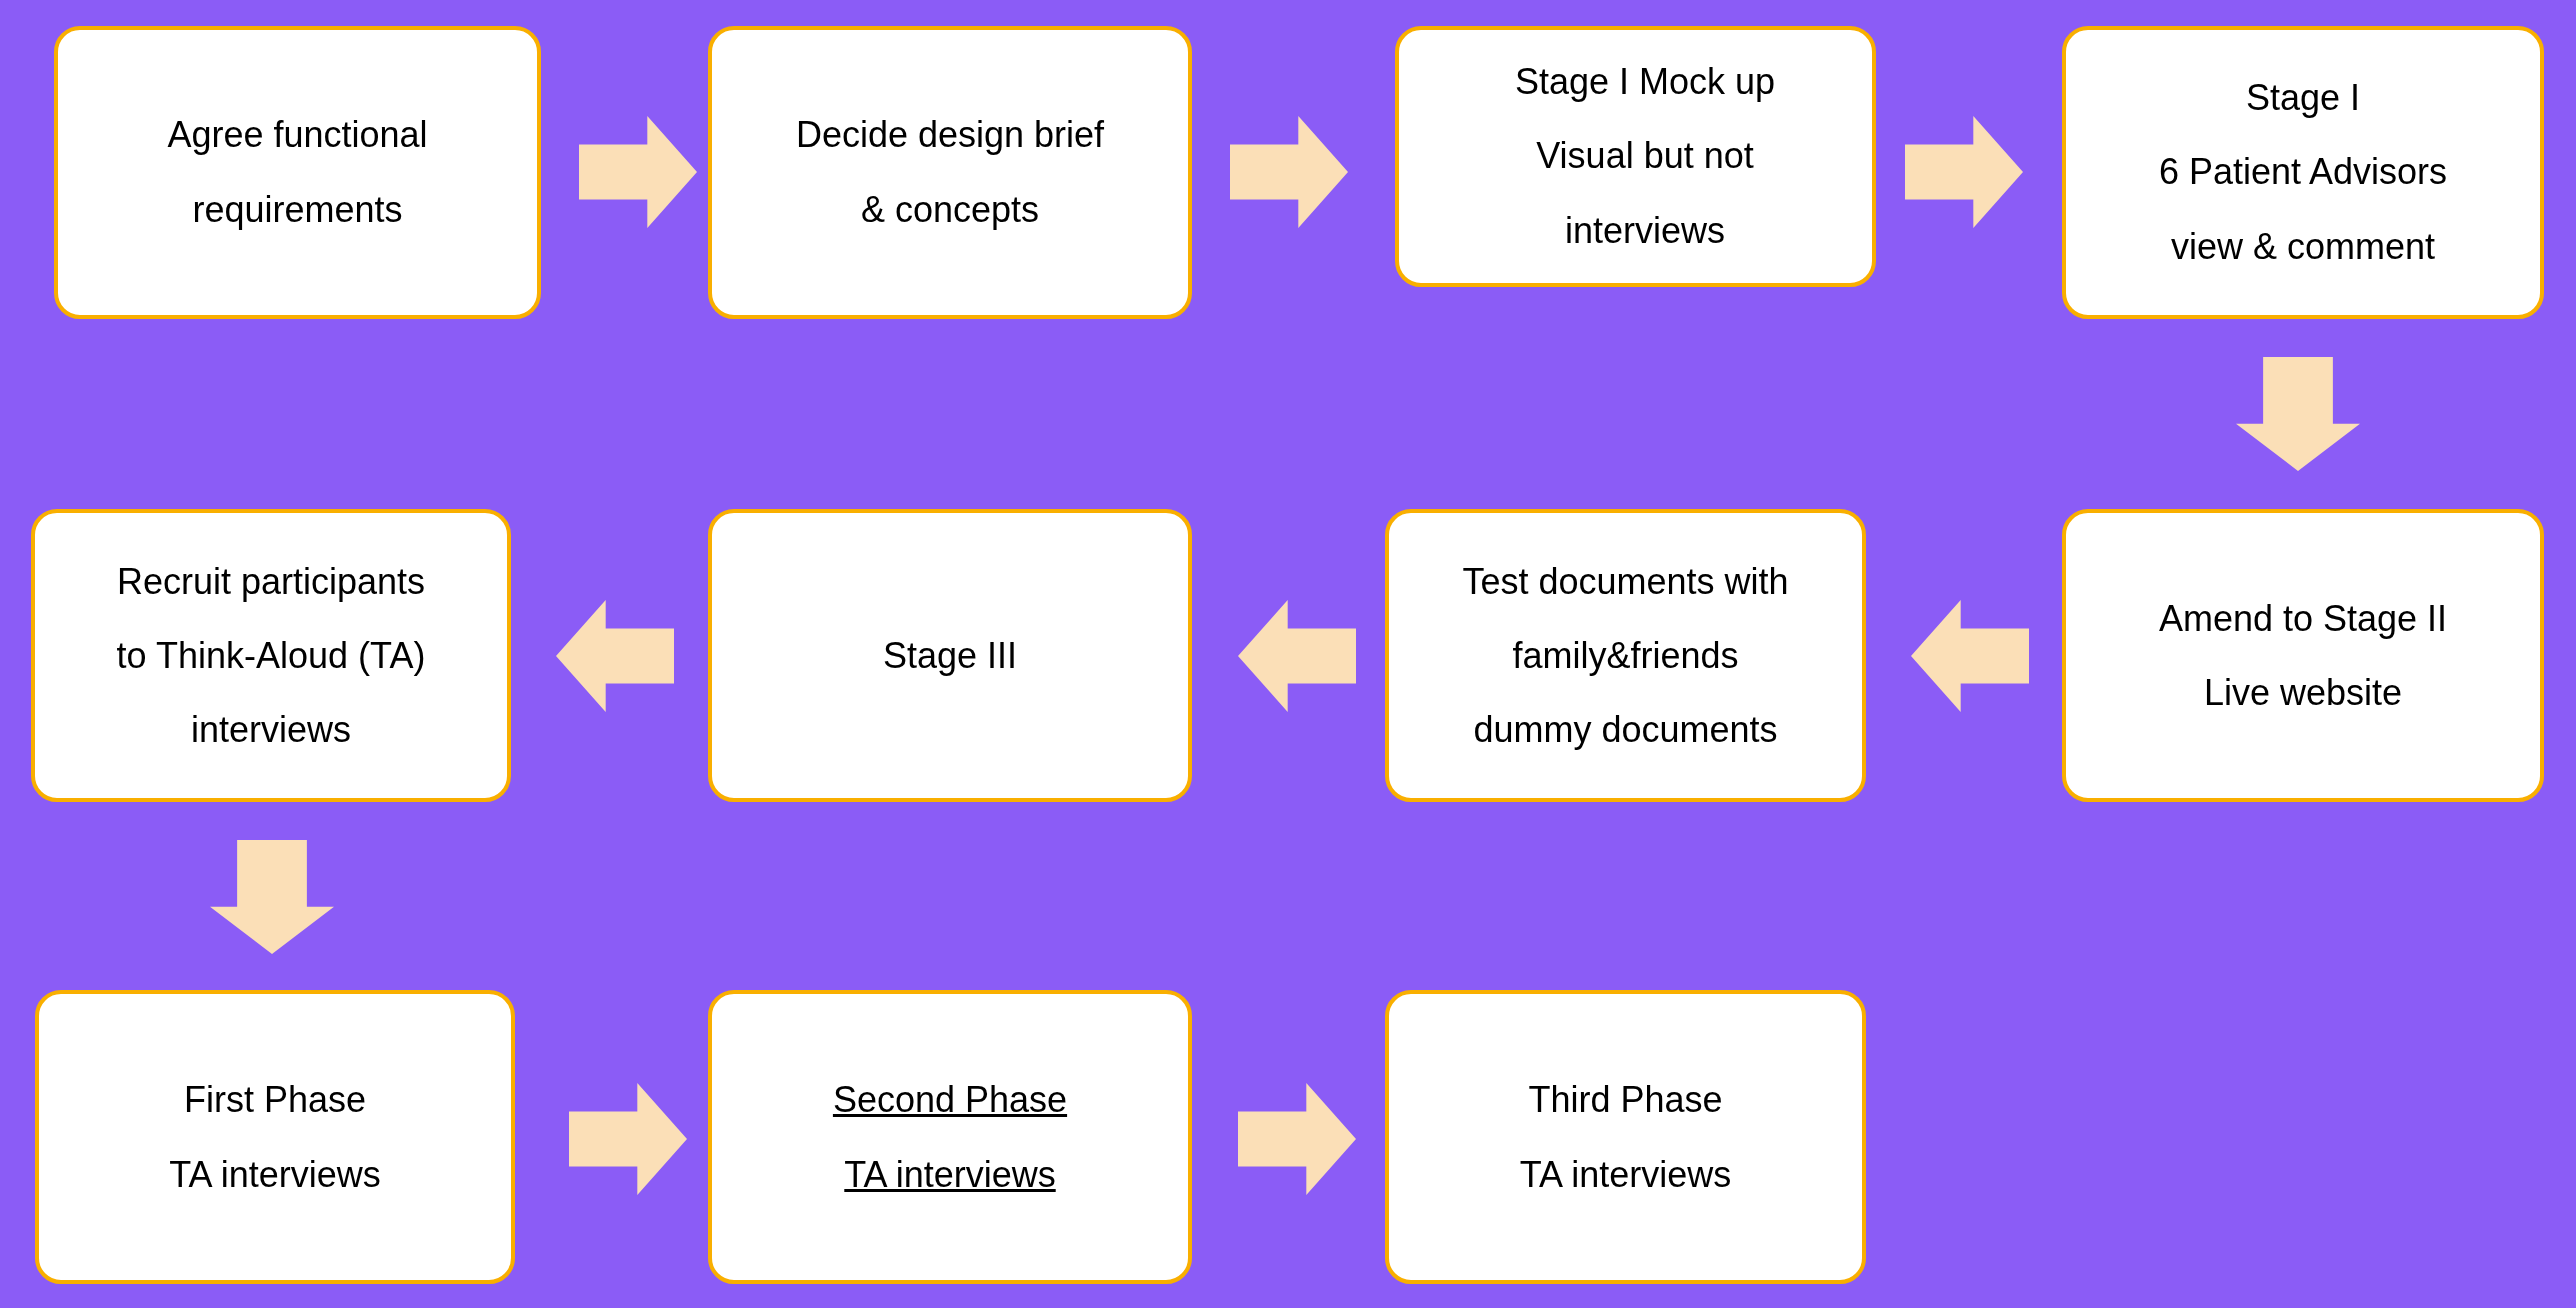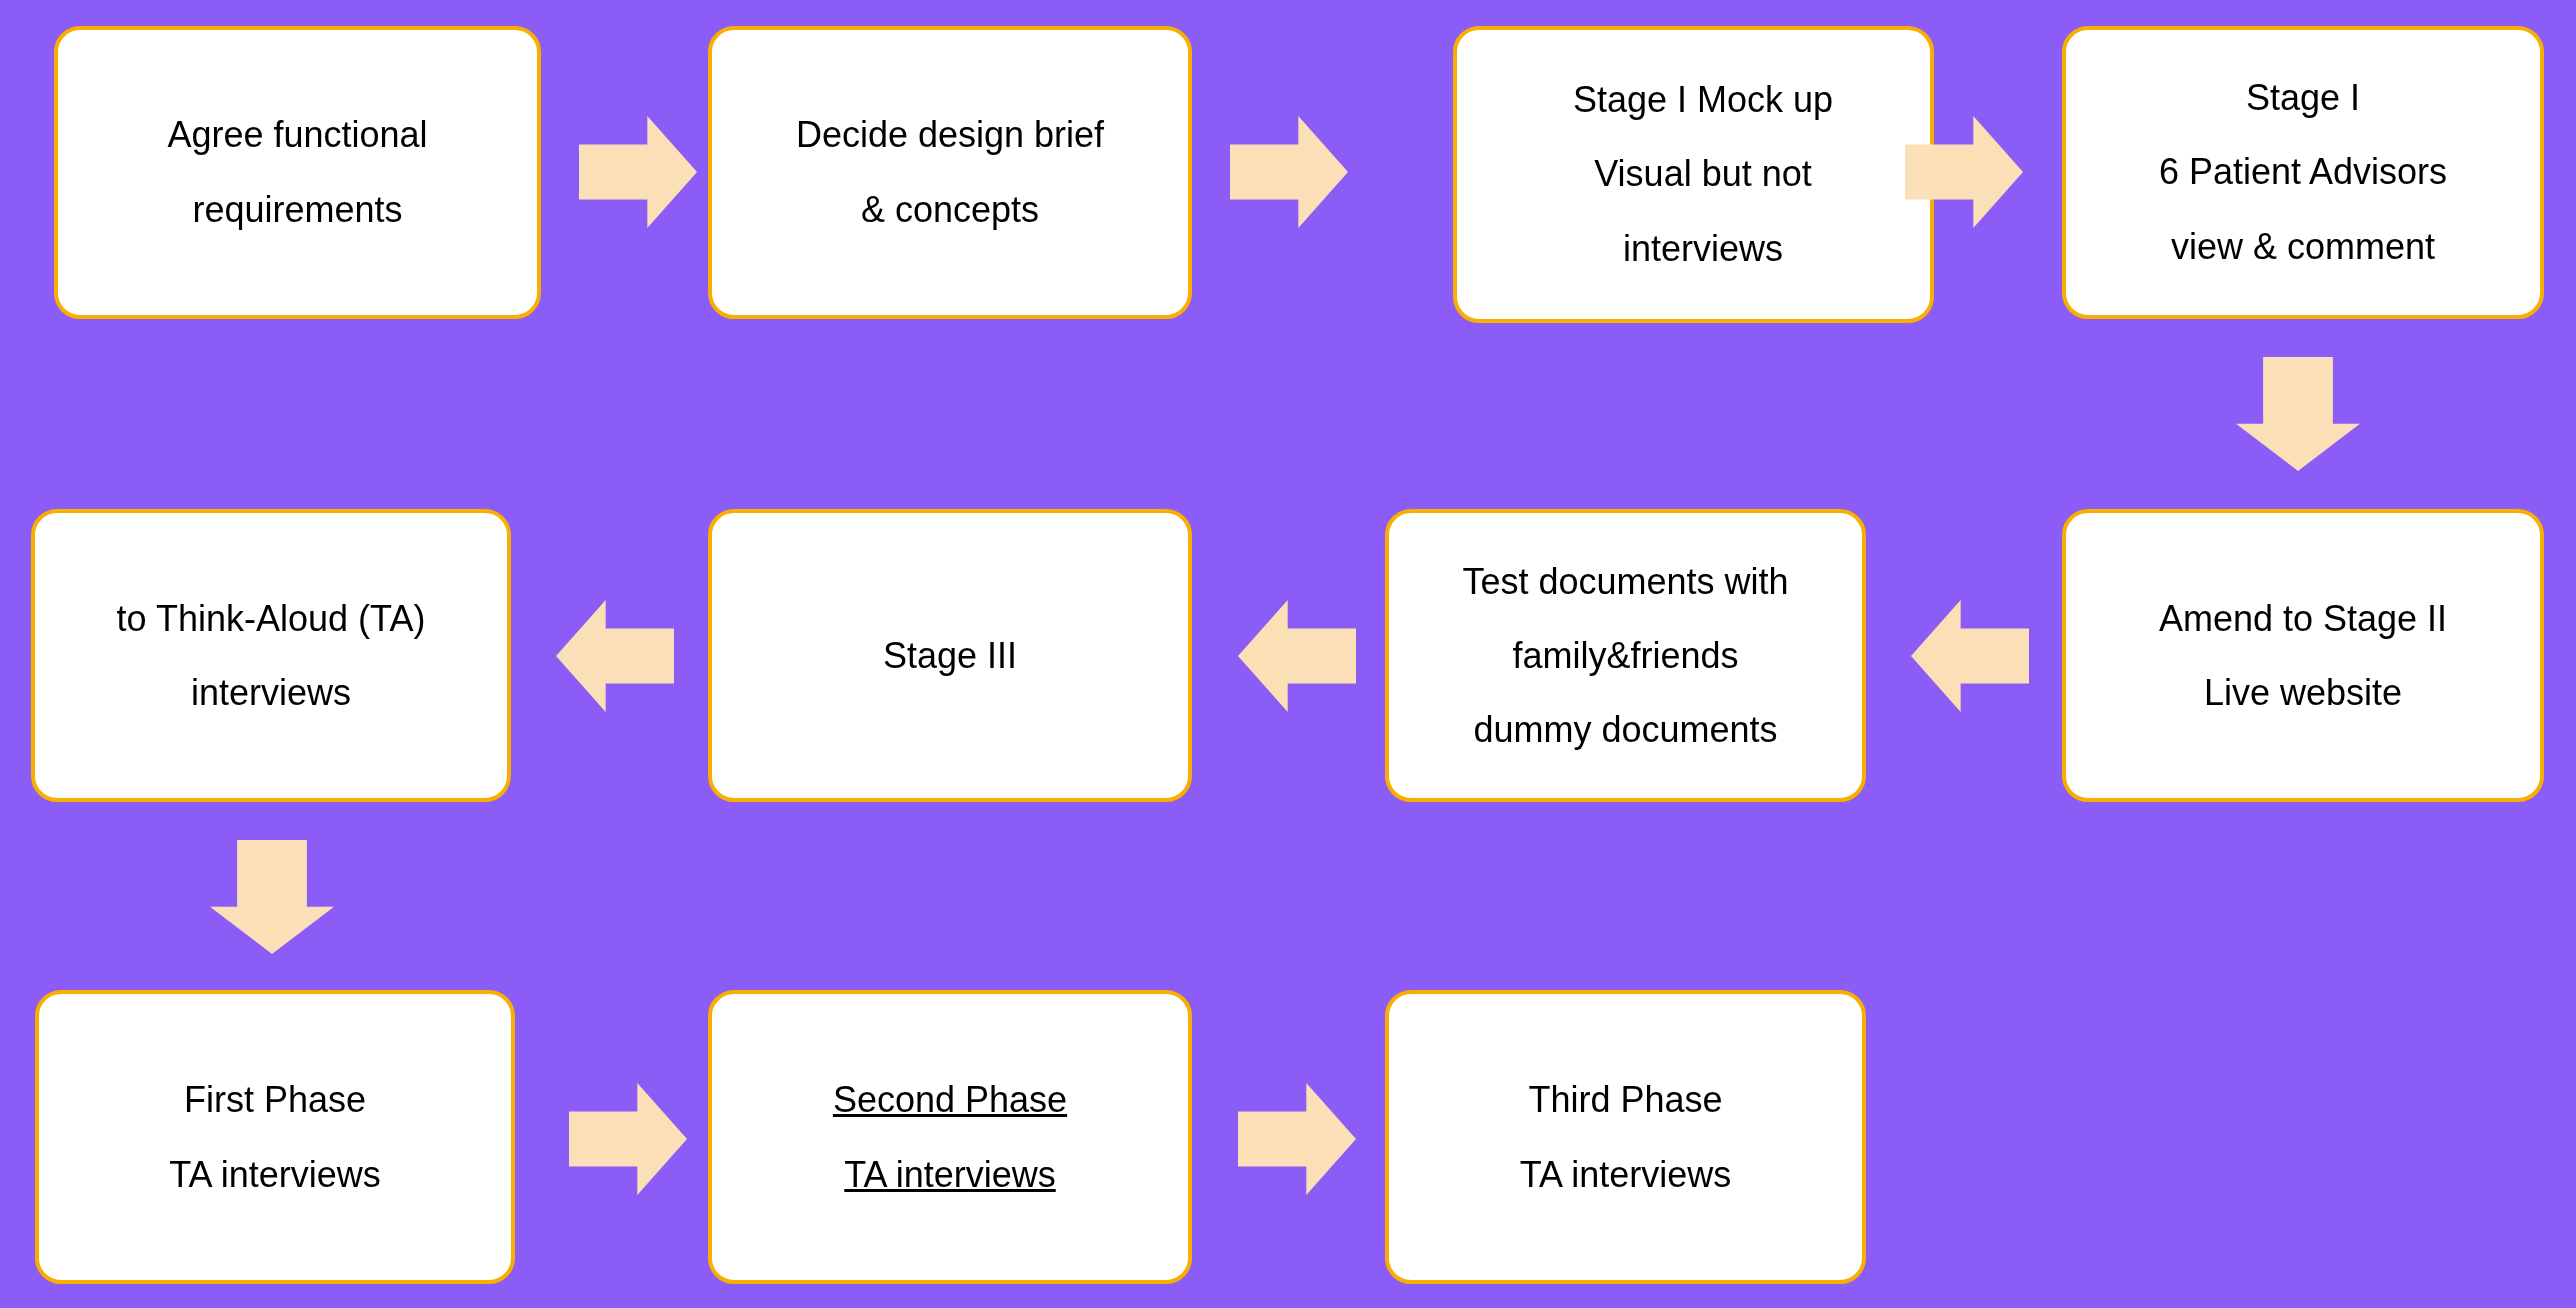--- a/index.html
+++ b/index.html
@@ -74,21 +74,21 @@
     <span class="line">Decide design brief</span>
     <span class="line">&amp; concepts</span>
   </div>
 
   <div class="arrow" style="left:1230px; top:116px; width:118px; height:112px;">
     <svg viewBox="0 0 152 145" preserveAspectRatio="none">
       <polygon points="0,37 88,37 88,0 152,72.5 88,145 88,108 0,108"></polygon>
     </svg>
   </div>
 
-  <div class="node spaced" style="left:1453px; top:25.5px; width:481px; height:297px;padding-left:33px;">
+  <div class="node spaced" style="left:1395px; top:25.5px; width:481px; height:261px;padding-left:33px;">
     <span class="line">Stage I Mock up</span>
     <span class="line">Visual but not</span>
     <span class="line">interviews</span>
   </div>
 
   <div class="arrow" style="left:1905px; top:116px; width:118px; height:112px;">
     <svg viewBox="0 0 152 145" preserveAspectRatio="none">
       <polygon points="0,37 88,37 88,0 152,72.5 88,145 88,108 0,108"></polygon>
     </svg>
   </div>
@@ -99,20 +99,21 @@
     <span class="line">view &amp; comment</span>
   </div>
 
   <div class="arrow" style="left:2236px; top:357px; width:124px; height:114px;">
     <svg viewBox="0 0 160 147" preserveAspectRatio="none">
       <polygon points="35,0 125,0 125,86 160,86 80,147 0,86 35,86"></polygon>
     </svg>
   </div>
 
   <div class="node spaced" style="left:31px; top:509px; width:480px; height:293px;">
+    <span class="line">Recruit participants</span>
     <span class="line">to Think-Aloud (TA)</span>
     <span class="line">interviews</span>
   </div>
 
   <div class="arrow" style="left:556px; top:600px; width:118px; height:112px;">
     <svg viewBox="0 0 152 145" preserveAspectRatio="none">
       <polygon points="152,37 64,37 64,0 0,72.5 64,145 64,108 152,108"></polygon>
     </svg>
   </div>
 

